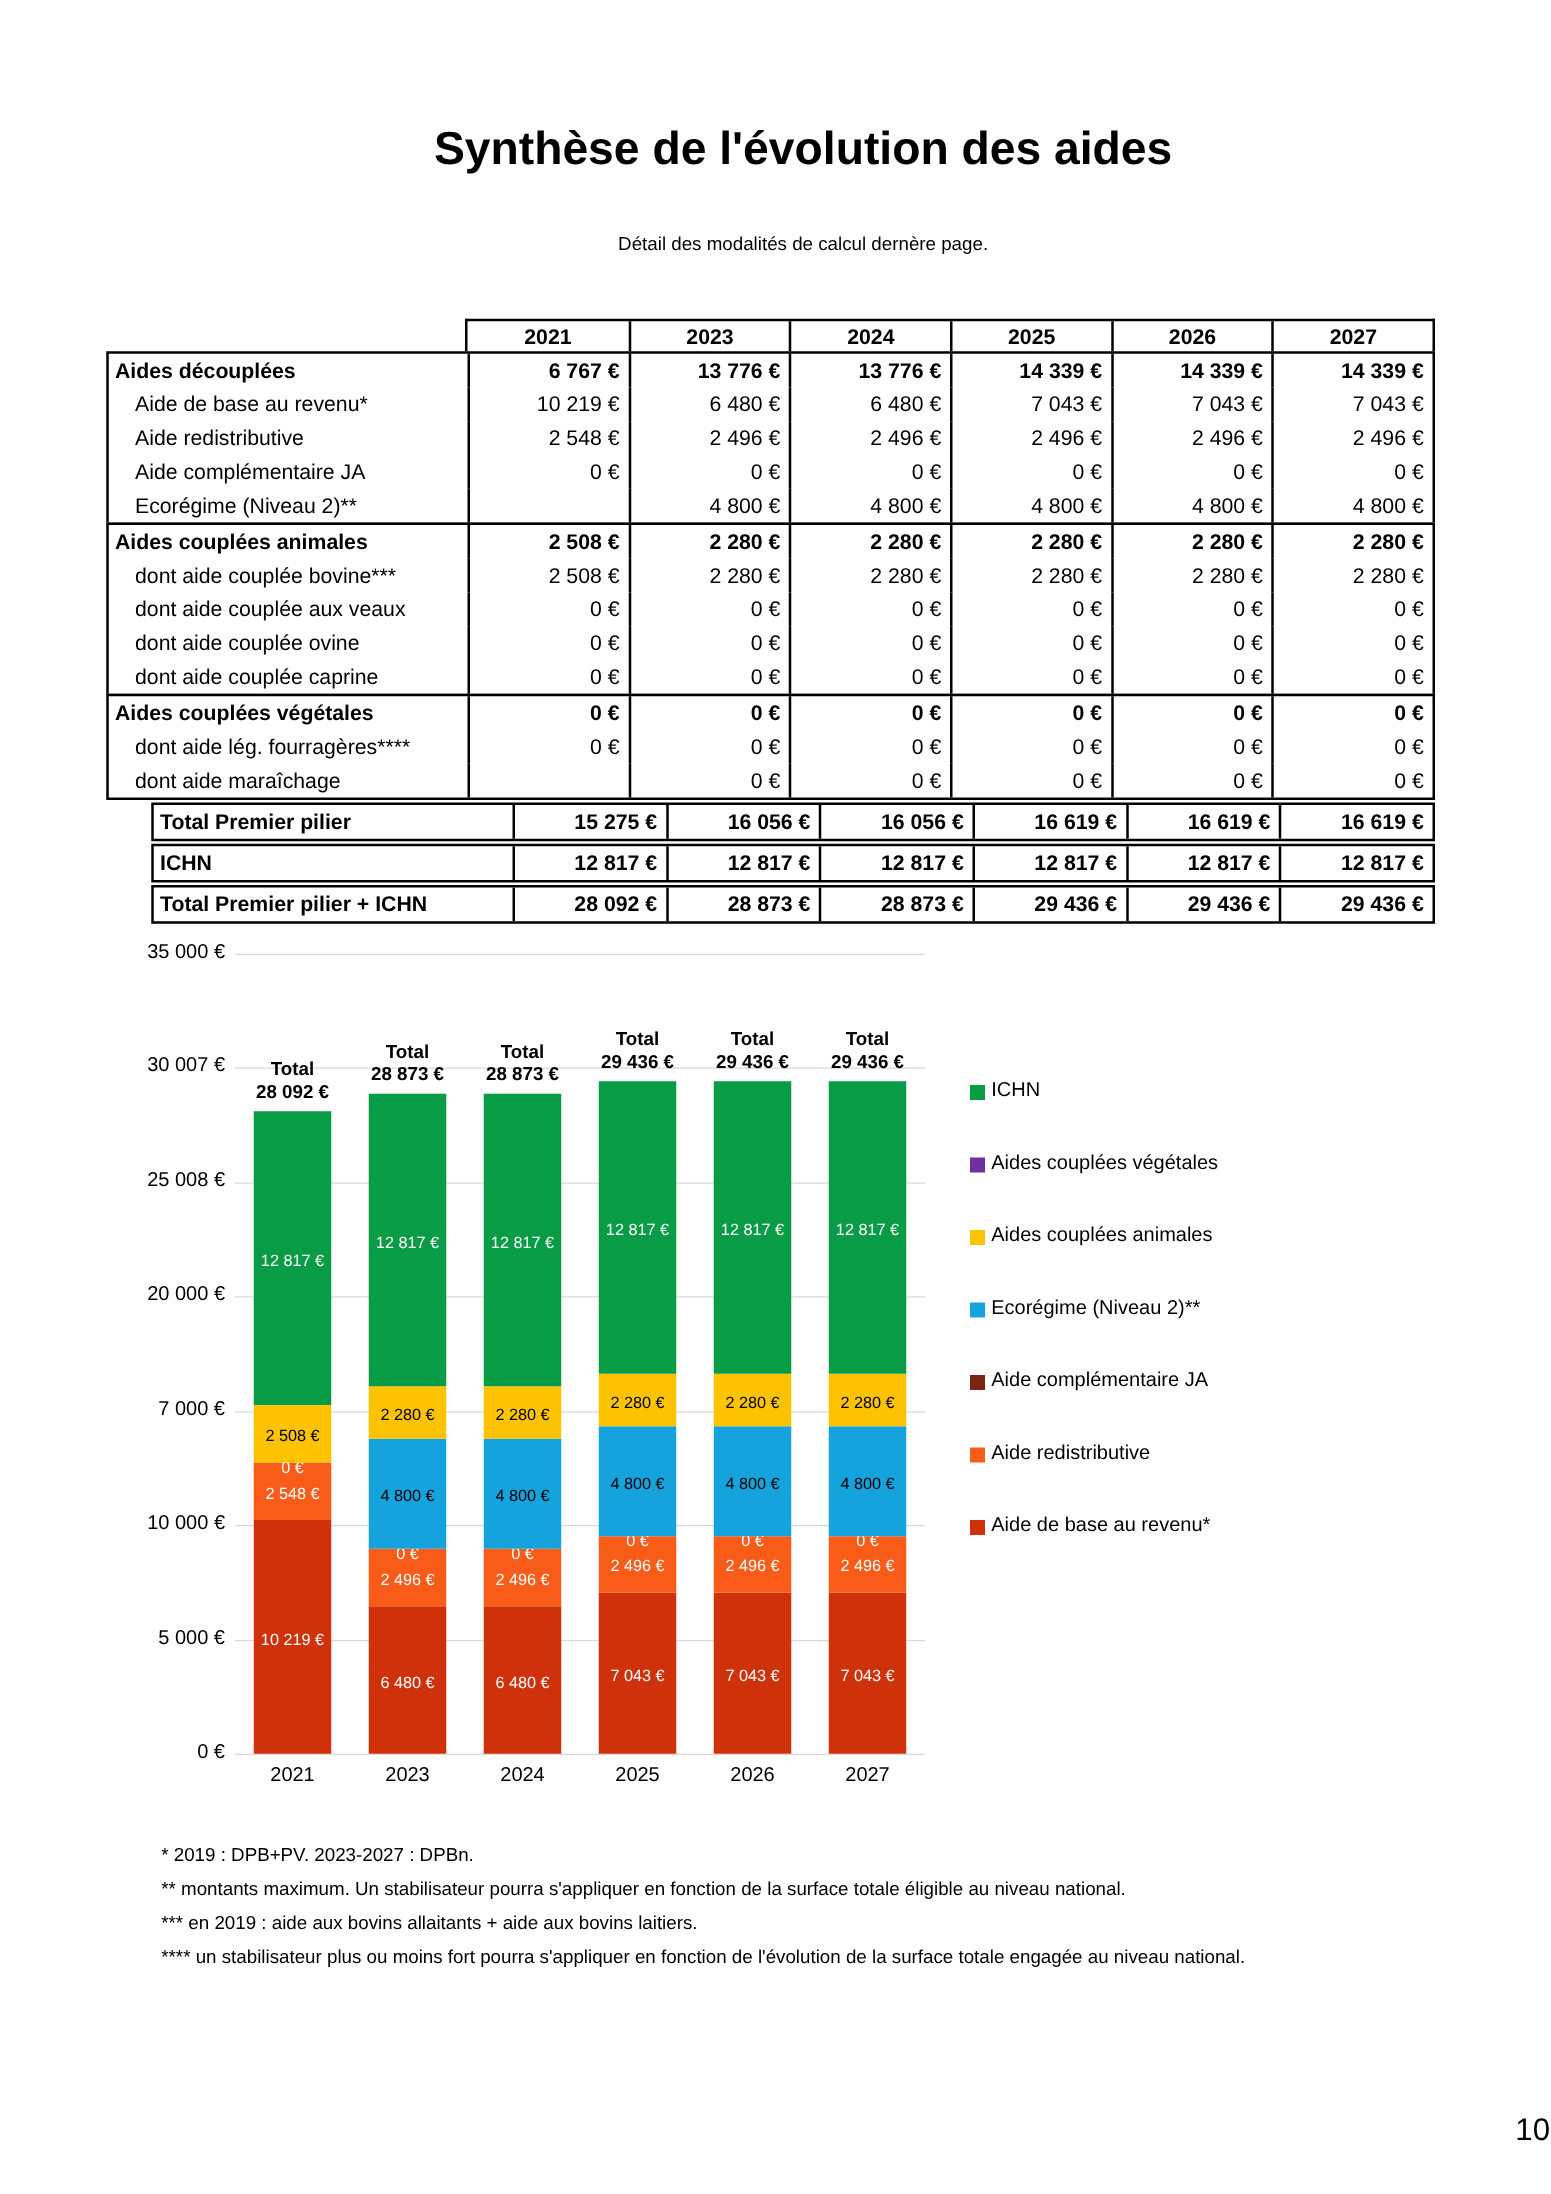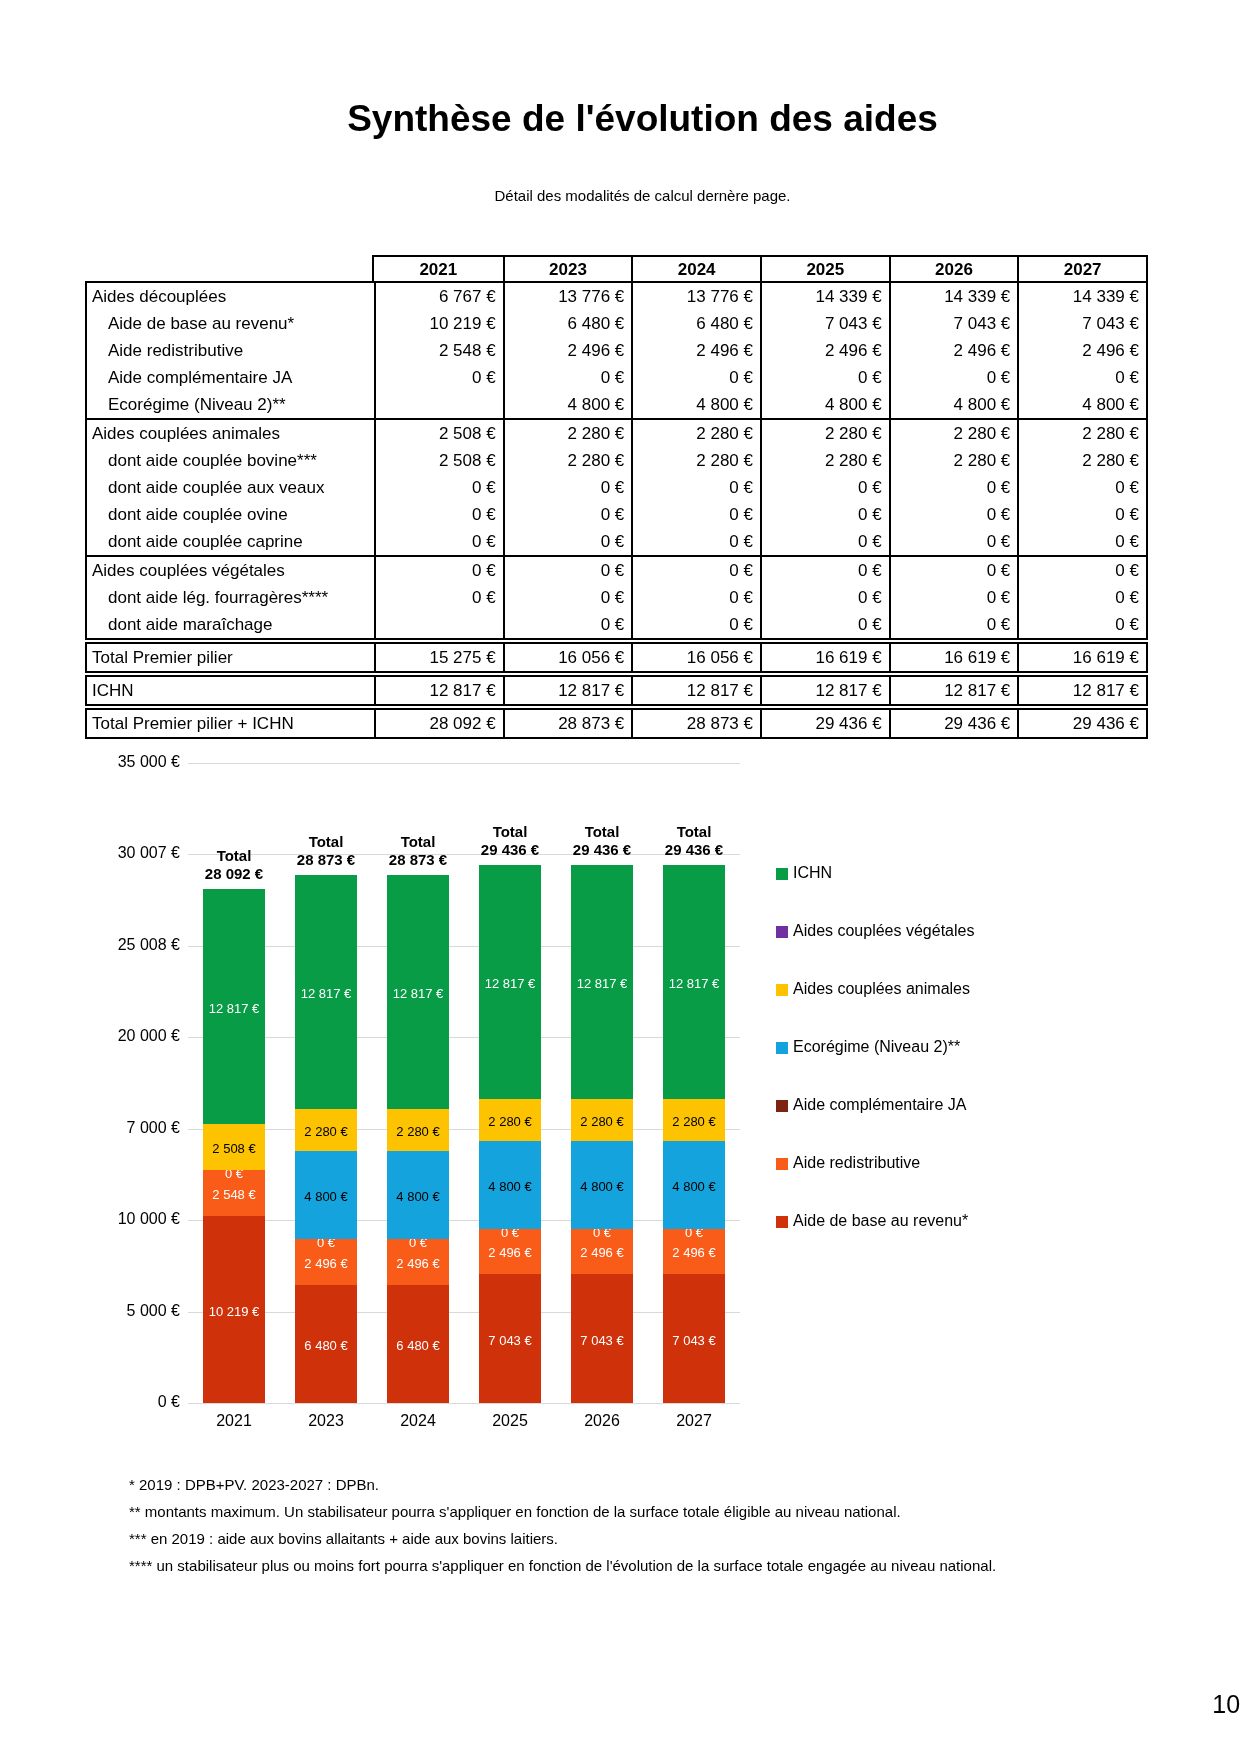--- a/index.html
+++ b/index.html
@@ -9,26 +9,26 @@
   .title{top:98px;left:0;width:100%;text-align:center;font-size:37px;font-weight:bold;letter-spacing:0px;}
   .sub{left:0;width:100%;text-align:center;font-size:15px;}
   .sub1{top:160px;} .sub2{top:187px;}
   
   .thead{left:372px;top:255px;width:776px;height:28px;border:2px solid #000;border-bottom:none;
          display:grid;grid-template-columns:repeat(6,1fr);box-sizing:border-box;}
   .thc{font-weight:bold;font-size:17px;text-align:center;line-height:25px;border-left:2px solid #000;box-sizing:border-box;}
   .thc:first-child{border-left:none;}
   .tbody{left:85px;top:283px;width:1063px;}
   .tgroup{border:2px solid #000;box-sizing:border-box;margin-top:-2px;background:#fff;}
-  .tgroup.gap{margin-top:2px;}
+  .tgroup.gap{margin-top:2px;margin-left:36px;}
   .trow{display:grid;grid-template-columns:287px repeat(6,1fr);height:27px;line-height:27px;font-size:17px;}
   .lc{padding-left:5px;white-space:nowrap;overflow:hidden;box-sizing:border-box;}
   .lc.ind{padding-left:21px;}
   .vc{border-left:2px solid #000;text-align:right;padding-right:7px;box-sizing:border-box;white-space:nowrap;}
-  .bold{font-weight:normal;}
+  .bold{font-weight:bold;}
   
   .grid{background:#d9d9d9;height:1px;}
   .ylab{font-size:16px;text-align:right;}
   .xlab{font-size:16px;text-align:center;}
   .seglab{font-size:13px;text-align:center;line-height:16px;white-space:nowrap;}
   .totlab{font-size:15px;font-weight:bold;text-align:center;line-height:18px;white-space:pre-line;}
   .leg-text{font-size:16px;white-space:nowrap;}
   .fnote{font-size:15px;white-space:nowrap;}
   .pagenum{top:1690px;right:31px;font-size:25px;}
 </style>

